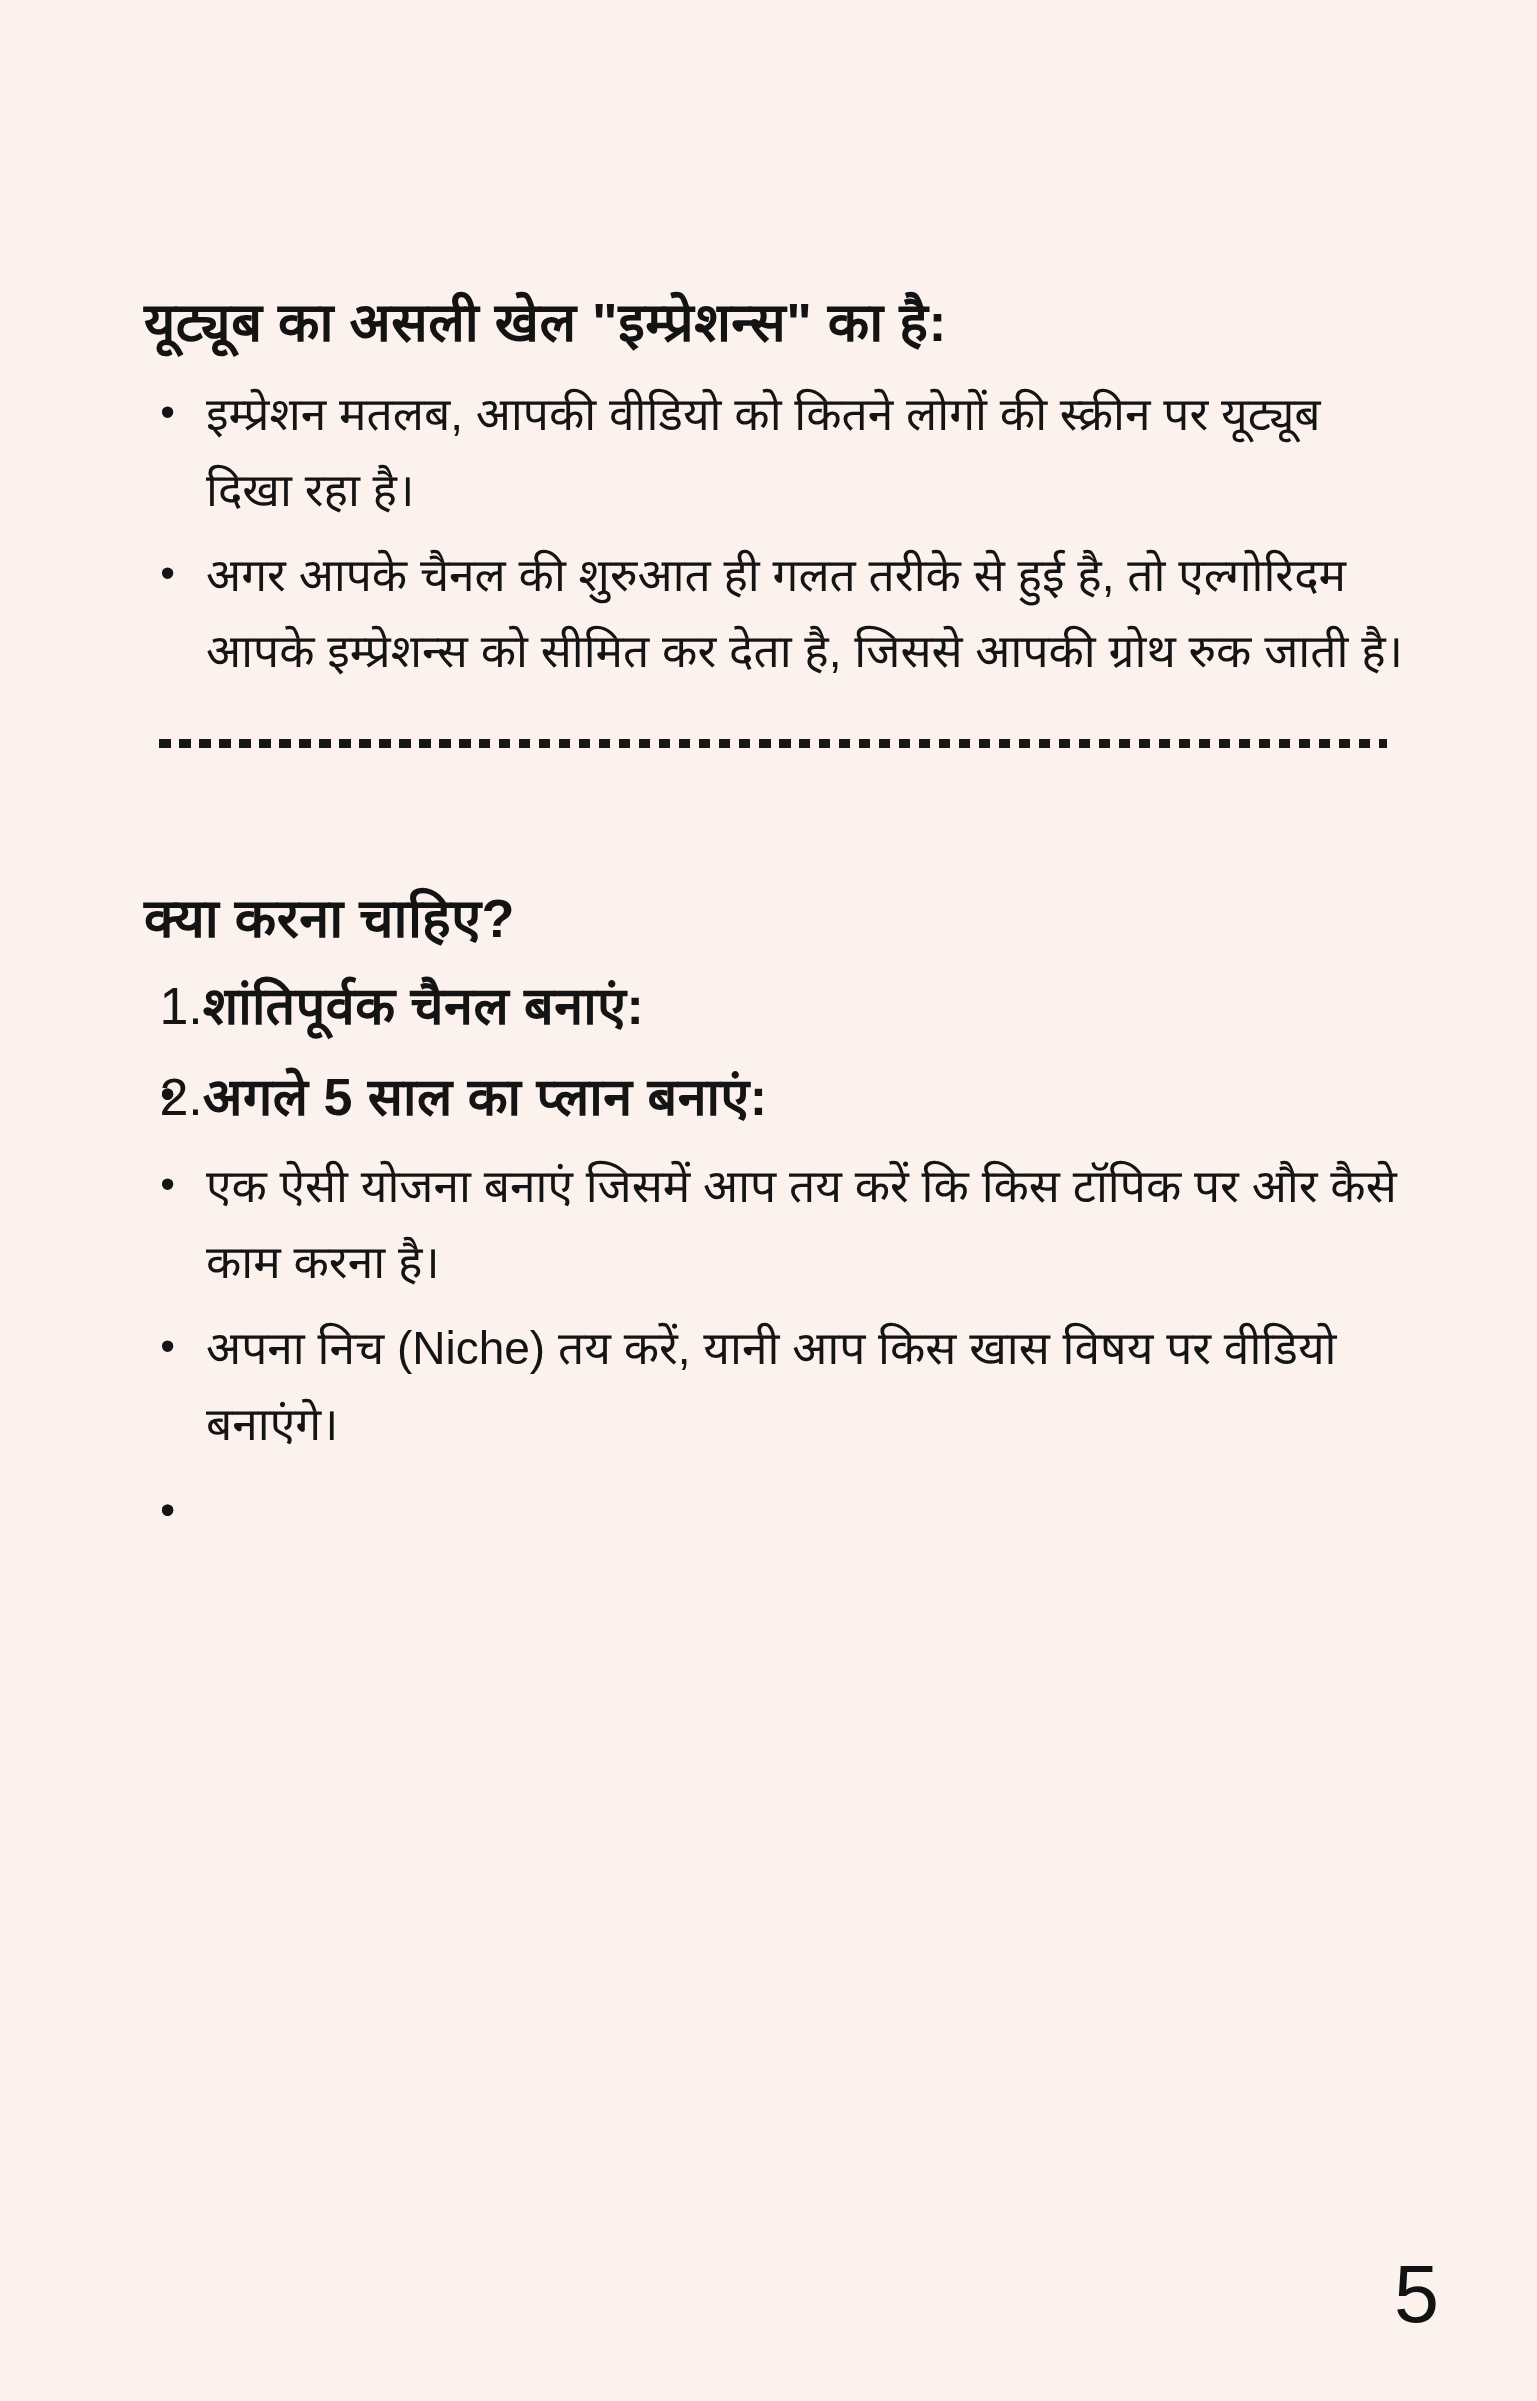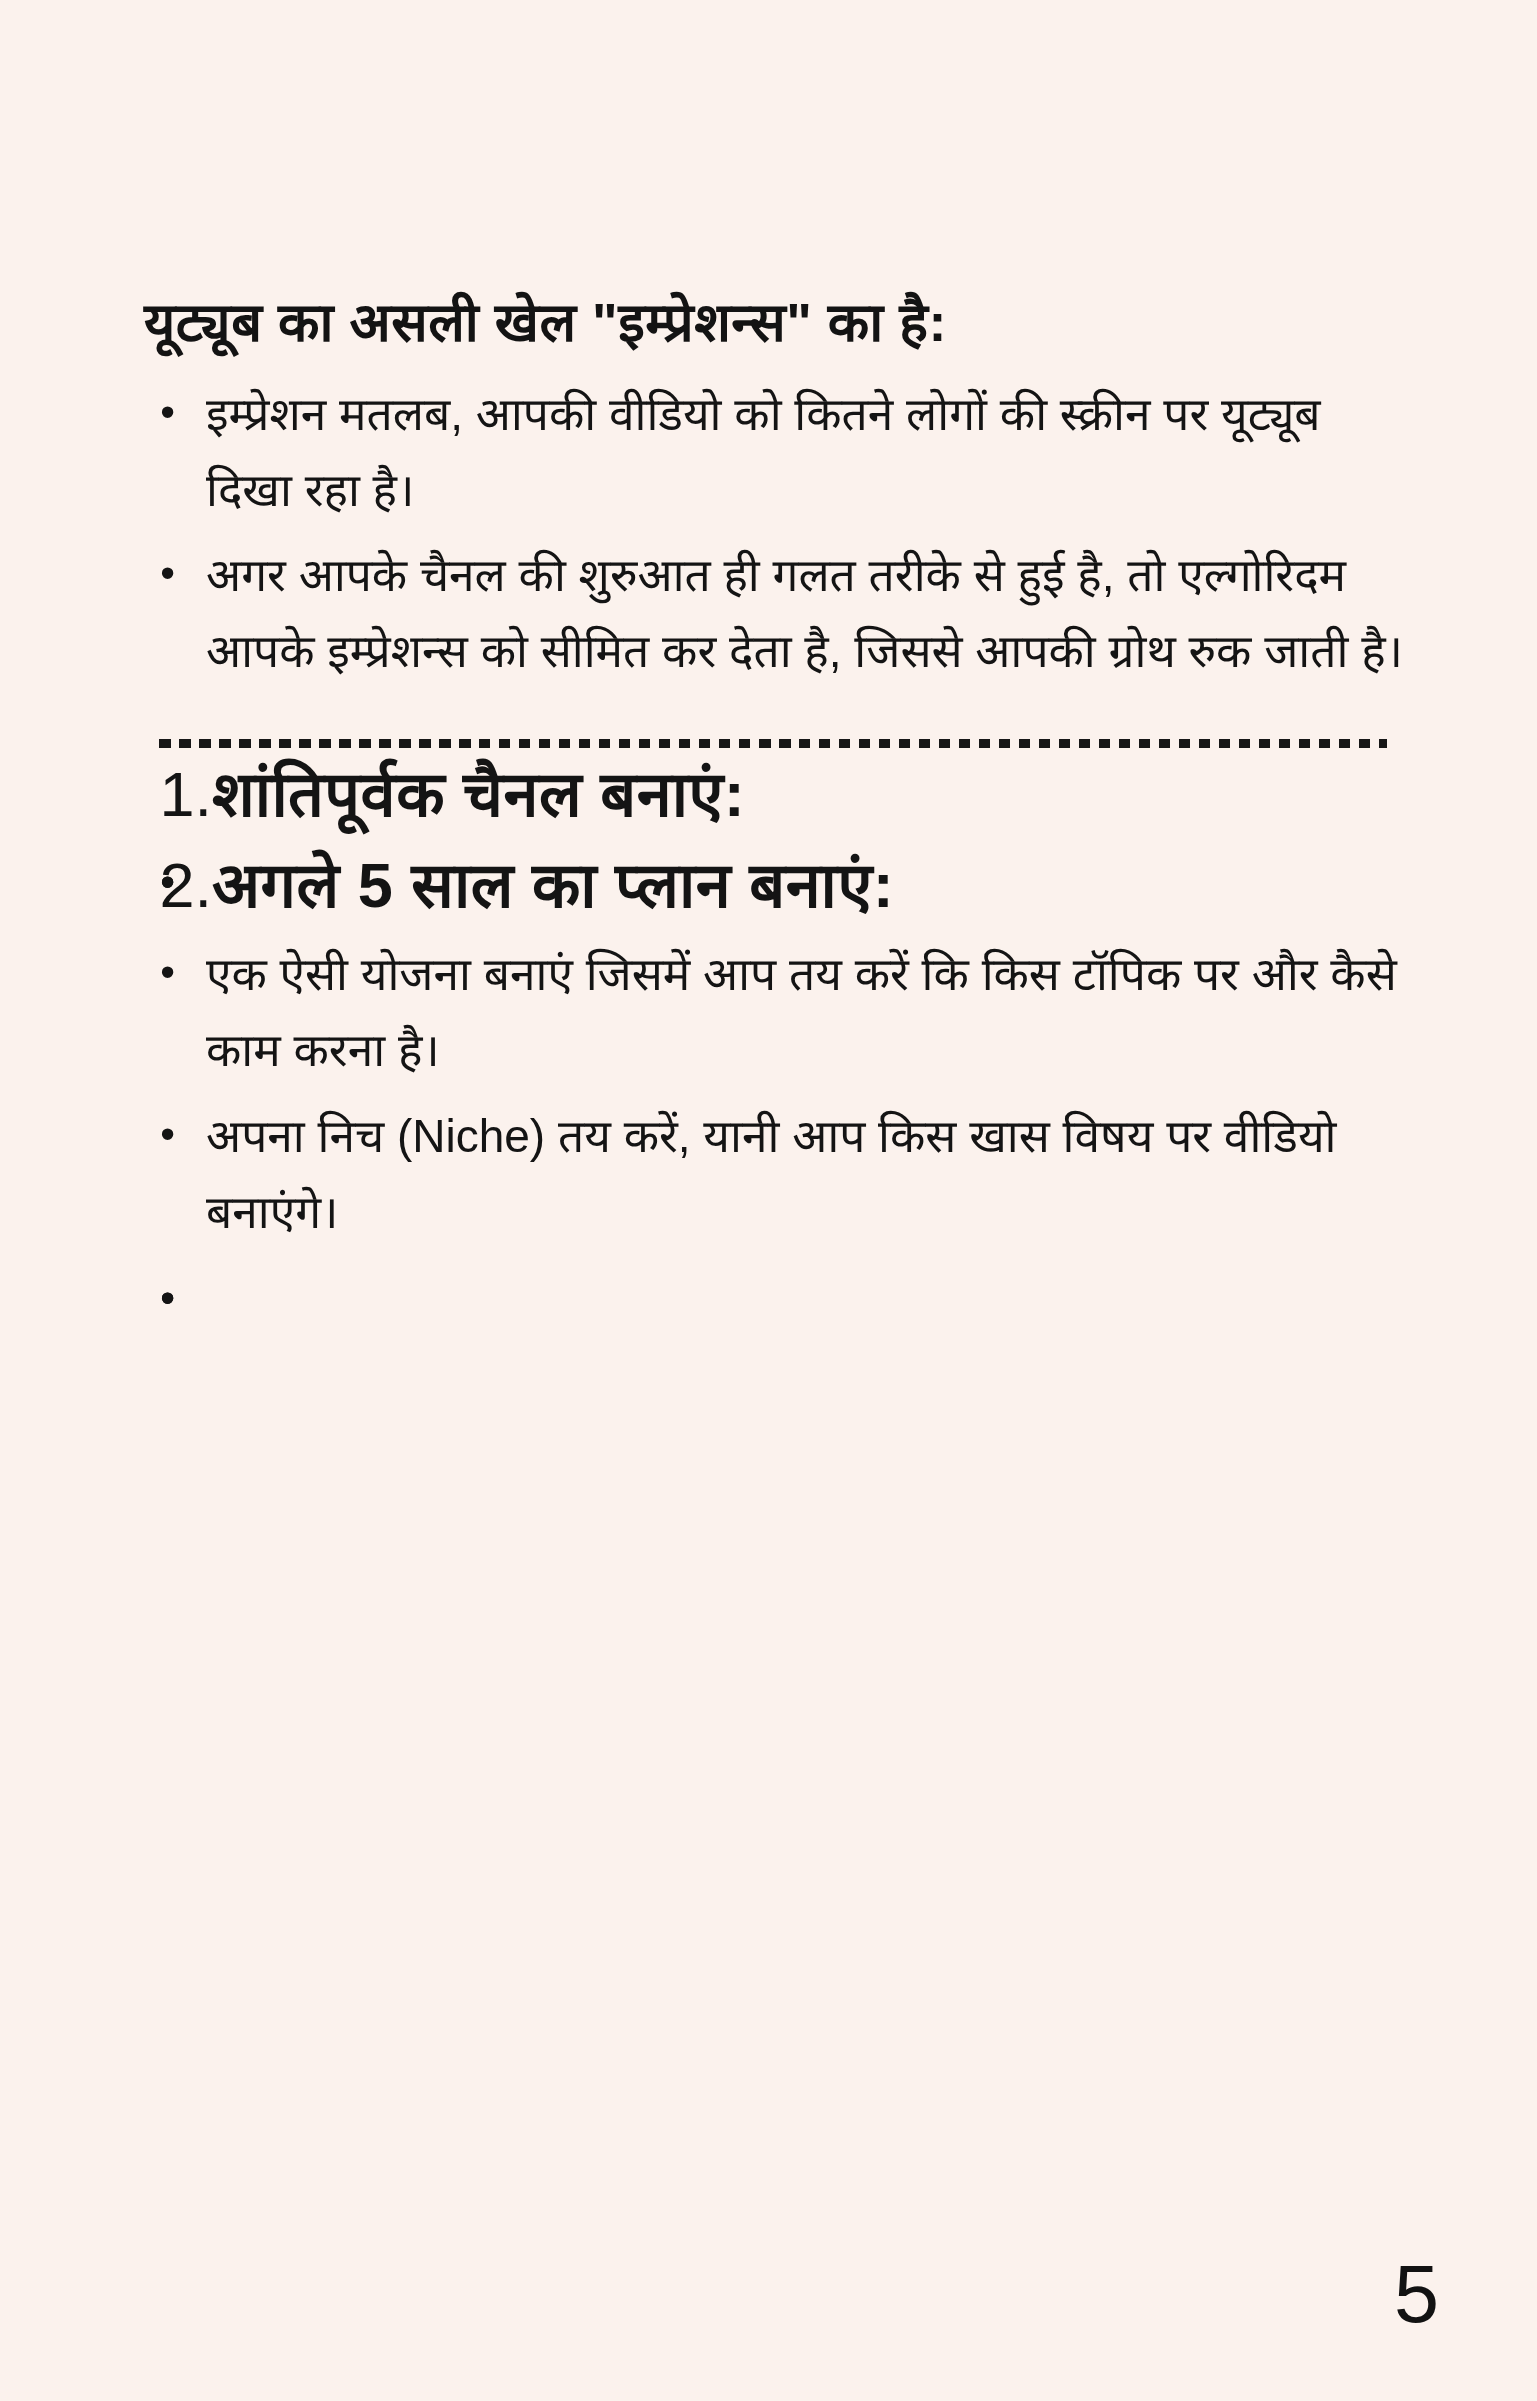--- a/index.html
+++ b/index.html
@@ -52,21 +52,21 @@
     margin: 50px 0 0 15.4px;
     width: 1228px;
     height: 8.6px;
     background: repeating-linear-gradient(to right, #171717 0px, #171717 11.5px, transparent 11.5px, transparent 20px);
   }
   .sec-heading.second {
     margin-top: 129px;
   }
   .num-item {
     padding-left: 15.4px;
-    font-size: 63px;
+    font-size: 52px;
     line-height: 79px;
     margin-top: 7.7px;
   }
   .num {
     font-weight: 400;
   }
   .num-title {
     font-weight: 700;
     letter-spacing: 0.5px;
   }
@@ -93,20 +93,21 @@
         <span class="li-text">इम्प्रेशन मतलब, आपकी वीडियो को कितने लोगों की स्क्रीन पर यूट्यूब दिखा रहा है।</span>
       </li>
       <li>
         <span class="marker">•</span>
         <span class="li-text">अगर आपके चैनल की शुरुआत ही गलत तरीके से हुई है, तो एल्गोरिदम आपके इम्प्रेशन्स को सीमित कर देता है, जिससे आपकी ग्रोथ रुक जाती है।</span>
       </li>
     </ul>
 
     <div class="divider"></div>
 
+    <h1 class="sec-heading second">क्या करना चाहिए?</h1>
 
     <div class="num-item">
       <span class="num">1.</span><span class="num-title">शांतिपूर्वक चैनल बनाएं:</span>
     </div>
     <ul class="bullets">
       <li>
         <span class="marker">•</span>
       </li>
       <li>
         <span class="marker">•</span>

